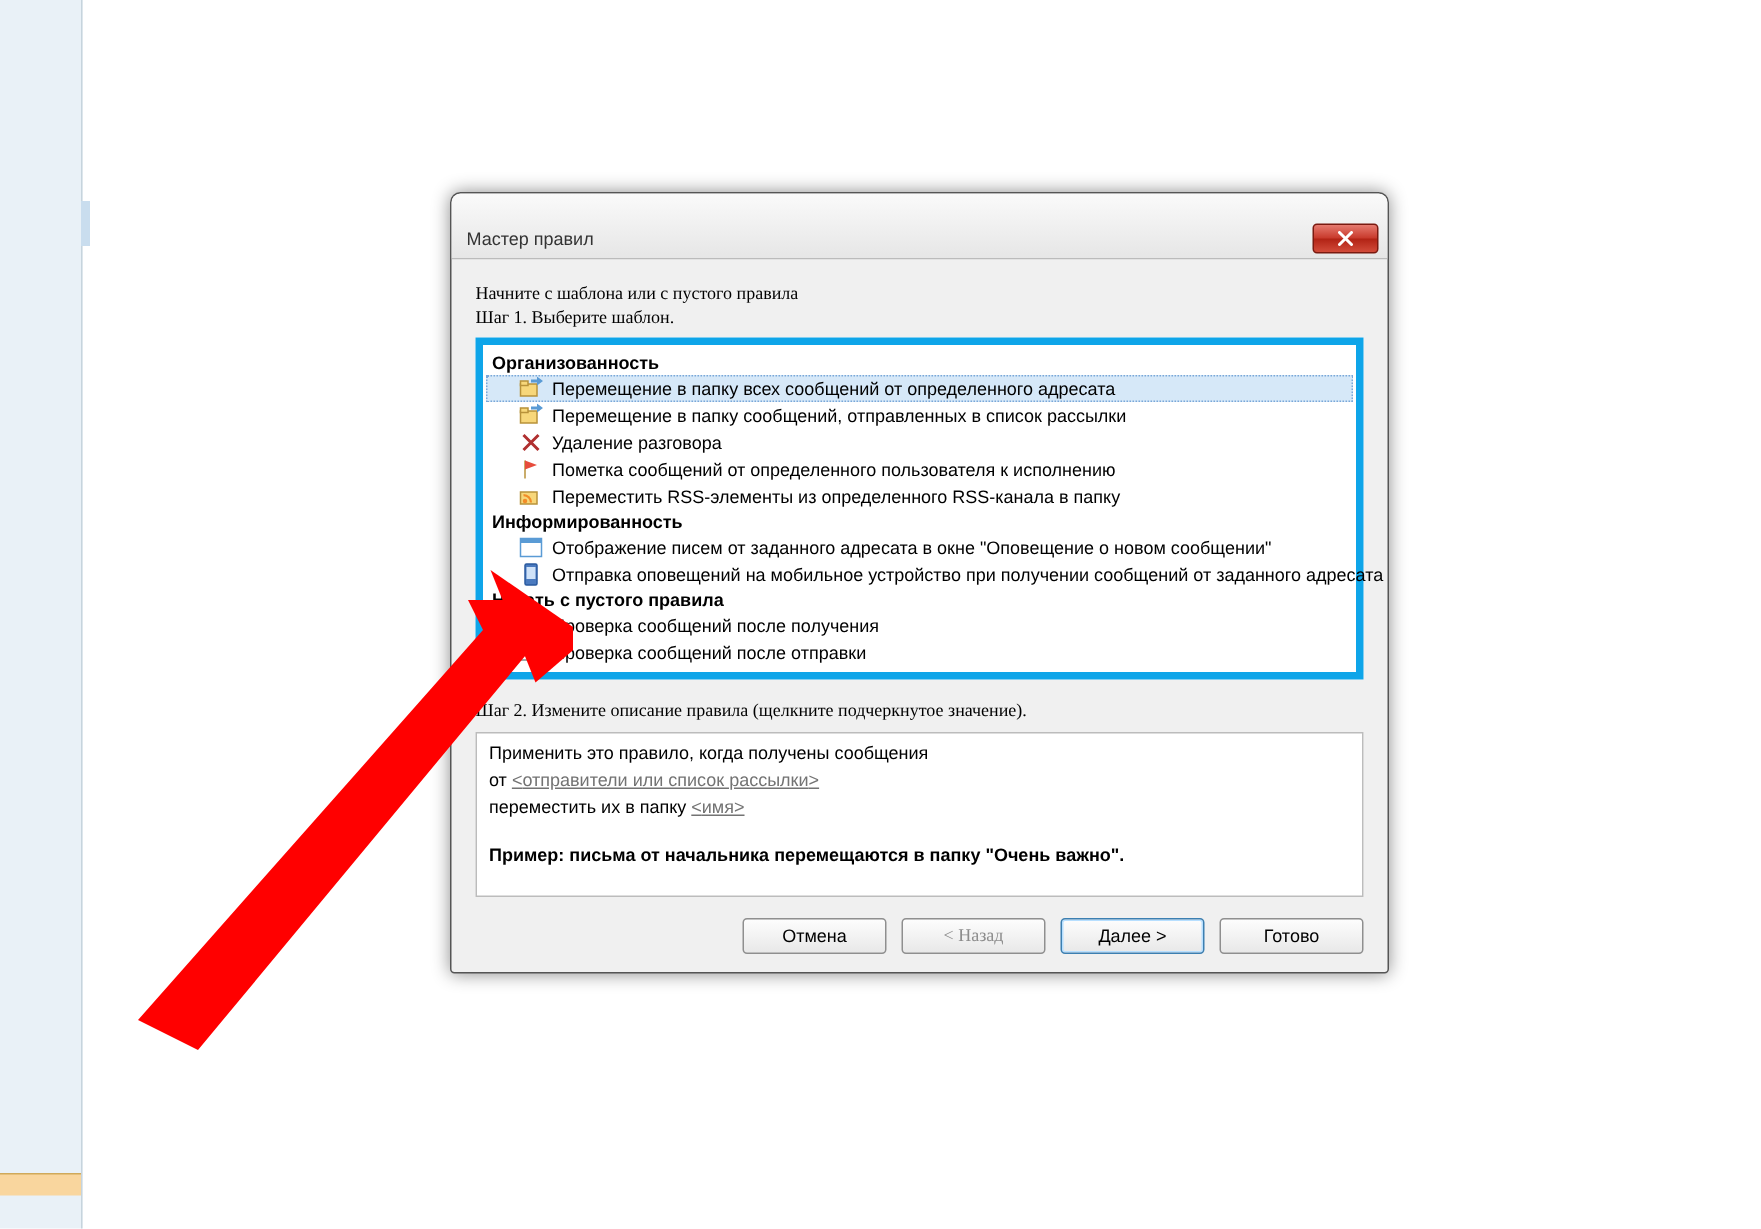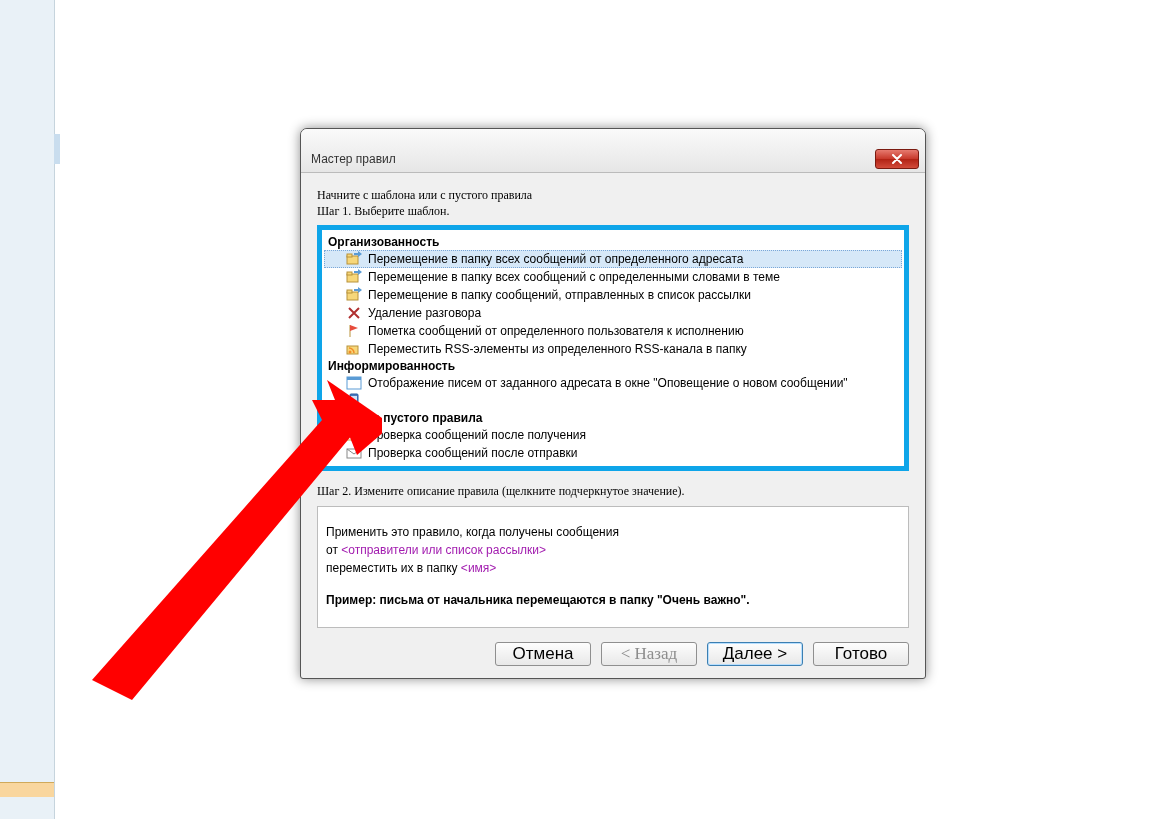--- a/index.html
+++ b/index.html
@@ -14,25 +14,25 @@
   .titlebar-title{font-size:12px;color:#333;}
   .close-btn{margin-left:auto;width:42px;height:18px;border-radius:3px;background:linear-gradient(#e67a6f,#c83a2c 48%,#b22315 52%,#d24b3a);border:1px solid #7a1a10;display:flex;align-items:center;justify-content:center;cursor:pointer;}
   .close-btn svg{width:10px;height:10px;}
   .body{padding:14px 16px 12px 16px;}
   .intro,.step{color:#000000;line-height:1.35;font-family:Liberation Serif, serif;}
   .list-box{margin-top:6px;border:5px solid #0ea5e9;background:#fff;padding:4px 2px;}
   .group-hdr{font-weight:bold;padding:1px 4px;}
   .item{display:flex;align-items:center;gap:6px;padding:1px 4px 1px 22px;cursor:pointer;white-space:nowrap;}
   .item.selected{background:#d6e8f8;border:1px dotted #7aa7d8;padding:0 3px 0 21px;}
   .icon{width:16px;height:16px;flex:none;display:flex;align-items:center;justify-content:center;}
-  .step2-box{margin-top:6px;border:1px solid #bcbcbc;background:#fff;padding:16px 8px 18px 8px;line-height:1.5;}
-  .lnk{color:#a21caf;cursor:pointer;}
+  .step2-box{margin-top:6px;border:1px solid #bcbcbc;background:#fff;padding:4px 8px 18px 8px;line-height:1.5;}
+  .lnk{color:#737373;text-decoration:underline;cursor:pointer;}
   .bold{font-weight:bold;}
   .btnbar{display:flex;justify-content:flex-end;gap:10px;margin-top:14px;}
-  .btn{min-width:74px;height:22px;padding:0 10px;border:1px solid #8f8f8f;border-radius:3px;background:linear-gradient(#fdfdfd,#e8e8e8);font-size:17px;cursor:pointer;display:flex;align-items:center;justify-content:center;}
+  .btn{min-width:74px;height:22px;padding:0 10px;border:1px solid #8f8f8f;border-radius:3px;background:linear-gradient(#fdfdfd,#e8e8e8);font-size:12px;cursor:pointer;display:flex;align-items:center;justify-content:center;}
   .btn.default{border:1px solid #3c7fb1;box-shadow:0 0 0 1px #b7dfff inset;text-align:right;}
   .btn.disabled{color:#8c8c8c;font-family:Liberation Serif, serif;}
   
   .arrow{position:absolute;left:62px;top:380px;pointer-events:none;}
 </style>
 </head>
 <body>
 
 <div class="bg-left"></div>
 <div class="bg-thin"></div>
@@ -57,30 +57,20 @@
       <div class="group-hdr">Организованность</div>
       <div class="item selected">
         <span class="icon">
             <svg width="16" height="16">
               <rect x="1" y="5" width="11" height="8" fill="#f7d77a" stroke="#b8923a"></rect>
               <rect x="1" y="3" width="5" height="3" fill="#f7d77a" stroke="#b8923a"></rect>
               <path d="M8 2 L12 2 L12 0 L16 3 L12 6 L12 4 L8 4 Z" fill="#5a9bd5"></path>
             </svg>
           </span>
         <span>Перемещение в папку всех сообщений от определенного адресата</span>
-      </div>
-      <div class="item">
-        <span class="icon">
-            <svg width="16" height="16">
-              <rect x="1" y="5" width="11" height="8" fill="#f7d77a" stroke="#b8923a"></rect>
-              <rect x="1" y="3" width="5" height="3" fill="#f7d77a" stroke="#b8923a"></rect>
-              <path d="M8 2 L12 2 L12 0 L16 3 L12 6 L12 4 L8 4 Z" fill="#5a9bd5"></path>
-            </svg>
-          </span>
-        <span>Перемещение в папку всех сообщений с определенными словами в теме</span>
       </div>
       <div class="item">
         <span class="icon">
             <svg width="16" height="16">
               <rect x="1" y="5" width="11" height="8" fill="#f7d77a" stroke="#b8923a"></rect>
               <rect x="1" y="3" width="5" height="3" fill="#f7d77a" stroke="#b8923a"></rect>
               <path d="M8 2 L12 2 L12 0 L16 3 L12 6 L12 4 L8 4 Z" fill="#5a9bd5"></path>
             </svg>
           </span>
         <span>Перемещение в папку сообщений, отправленных в список рассылки</span>
@@ -123,20 +113,21 @@
           </span>
         <span>Отображение писем от заданного адресата в окне "Оповещение о новом сообщении"</span>
       </div>
       <div class="item">
         <span class="icon">
             <svg width="16" height="16">
               <rect x="4" y="1" width="8" height="14" rx="1" fill="#4a7abf" stroke="#2a5a9f"></rect>
               <rect x="5" y="3" width="6" height="8" fill="#cfe2f8"></rect>
             </svg>
           </span>
+        <span>Отправка оповещений на мобильное устройство при получении сообщений от заданного адресата</span>
       </div>
 
       <div class="group-hdr">Начать с пустого правила</div>
       <div class="item">
         <span class="icon">
             <svg width="16" height="16">
               <rect x="1" y="4" width="14" height="9" fill="#fff" stroke="#c9a93a"></rect>
               <path d="M1 4 L8 9 L15 4" stroke="#c9a93a" fill="none"></path>
               <path d="M12 1 L12 6 L10 4 M12 6 L14 4" stroke="#3a8f3a" fill="none"></path>
             </svg>

